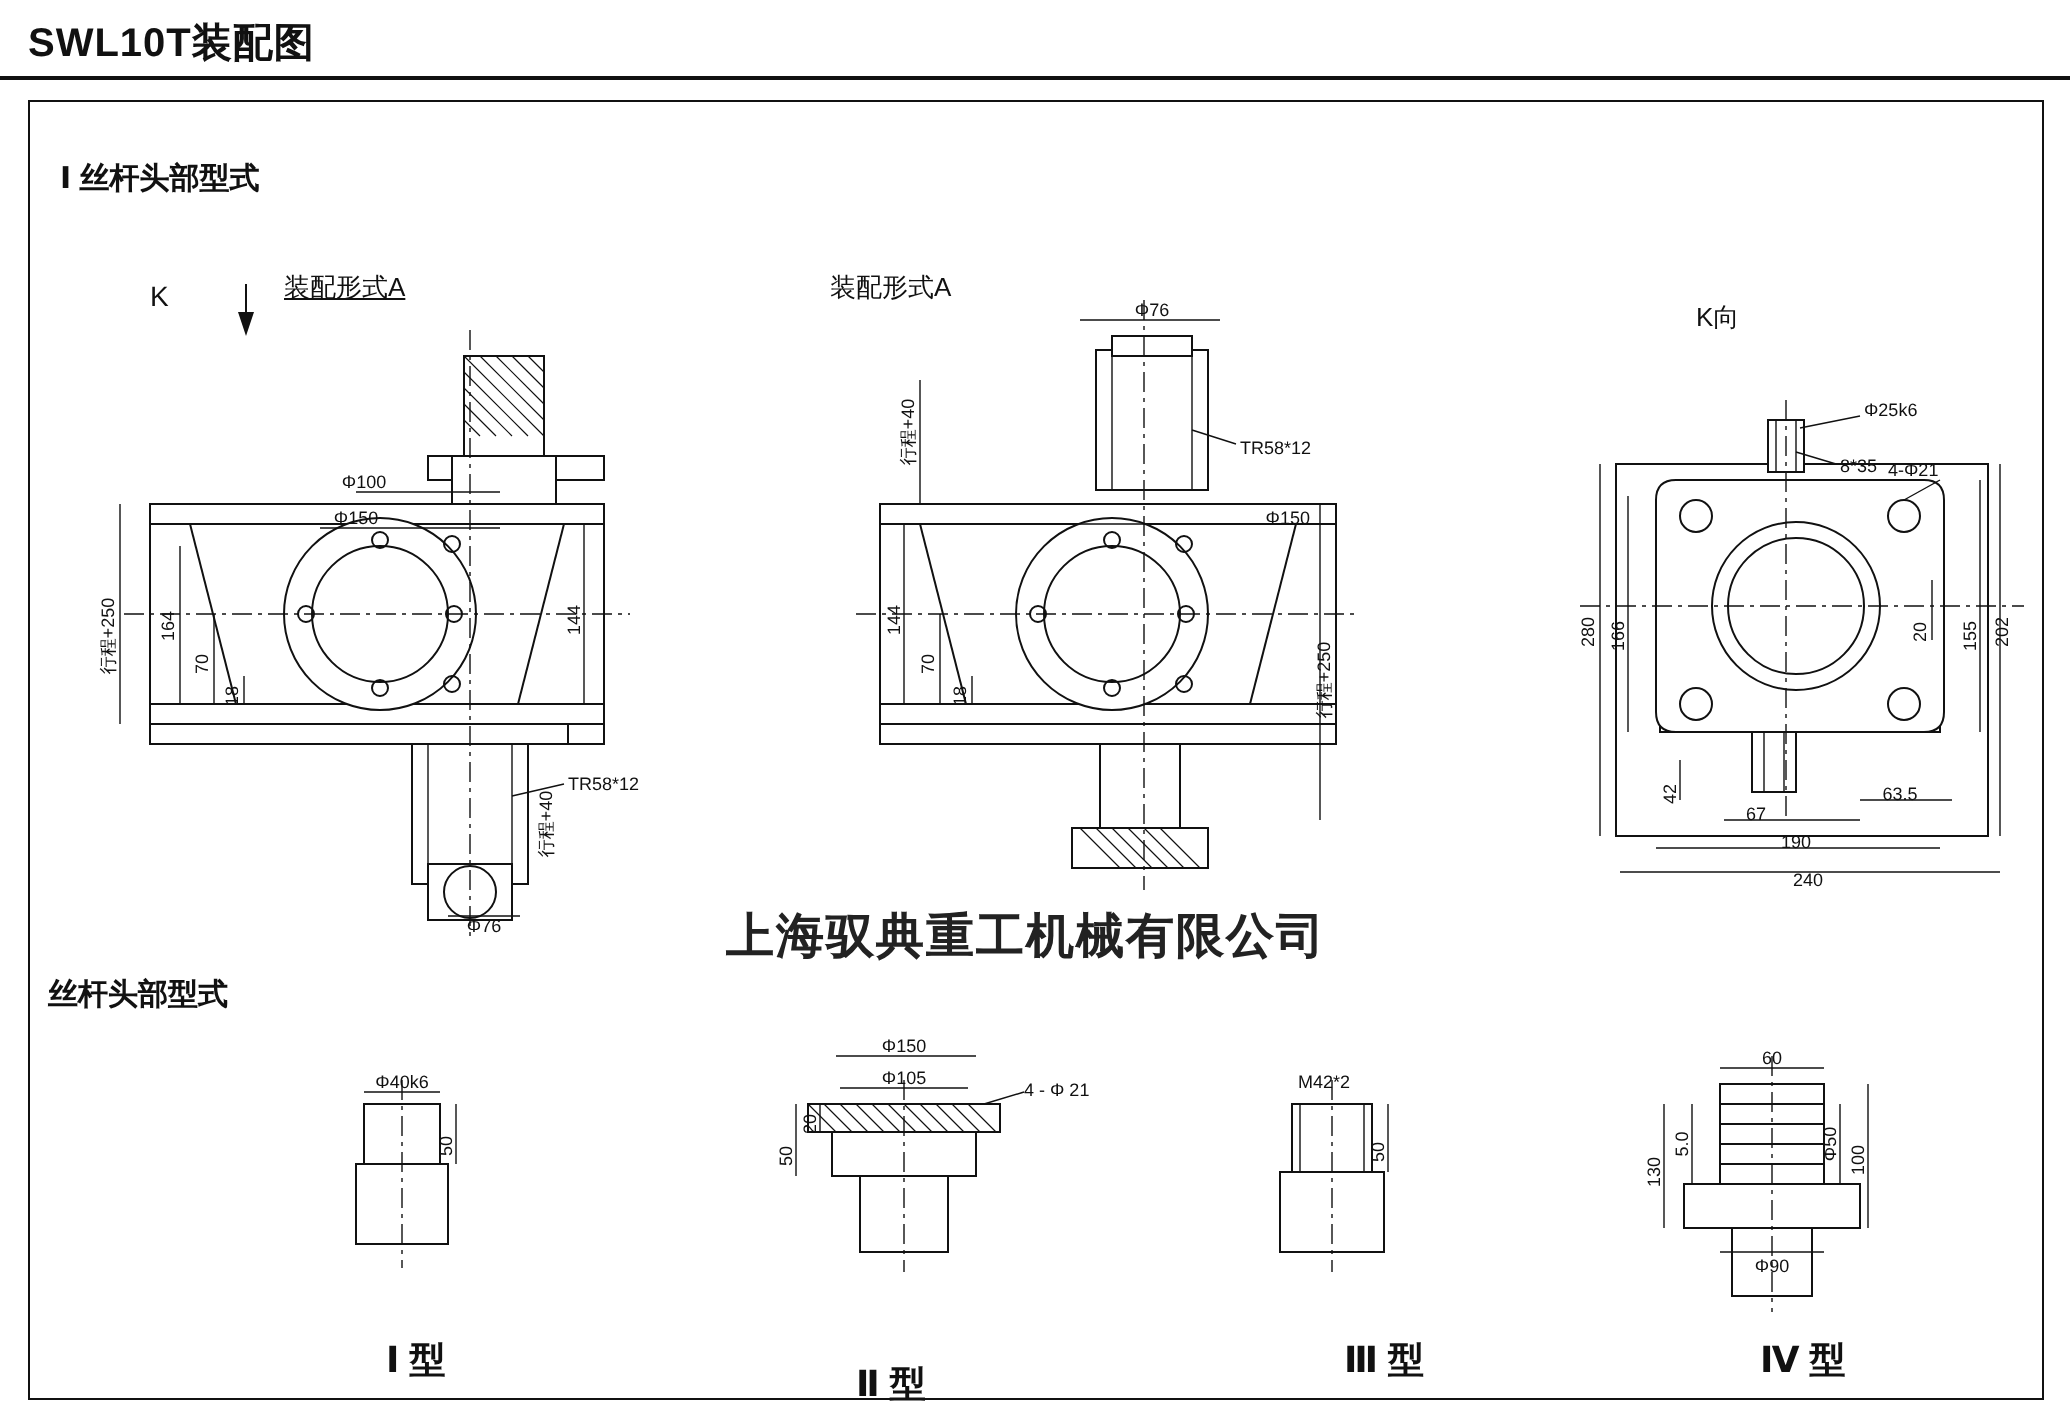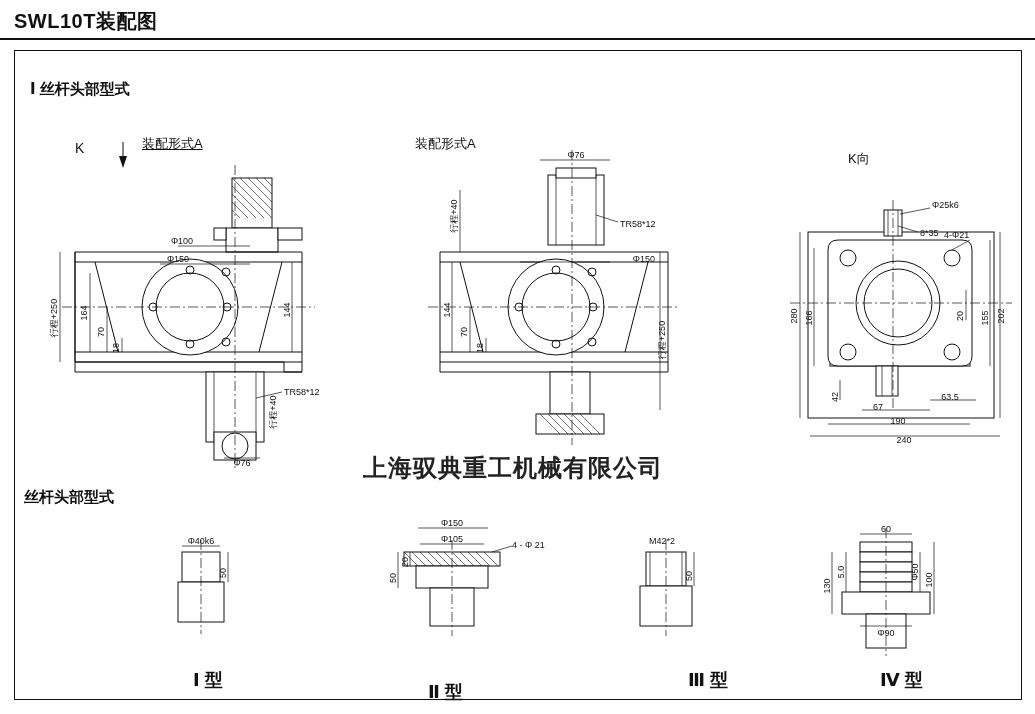--- a/index.html
+++ b/index.html
@@ -39,21 +39,21 @@
     position:absolute;left:363px;top:452px;
     font-size:24px;font-weight:bold;color:#222;
     letter-spacing:1px;
     white-space:nowrap;
   }
   .typelabel{
     position:absolute;font-size:18px;font-weight:bold;text-align:center;
   }
   .t1{left:193px;top:668px;}
   .t2{left:428px;top:680px;}
-  .t3{left:672px;top:668px;margin-left:16px;}
+  .t3{left:672px;top:668px;}
   .t4{left:880px;top:668px;}
   svg{position:absolute;left:0;top:0;}
   .dimtext{font-size:9px;fill:#111;font-family:"Liberation Sans",sans-serif;}
   .ln{stroke:#111;stroke-width:1;fill:none;}
   .lnthin{stroke:#111;stroke-width:.7;fill:none;}
   .ctr{stroke:#111;stroke-width:.7;fill:none;stroke-dasharray:10 3 2 3;}
   .hatch{fill:none;stroke:#111;stroke-width:.6;}
   .fillwhite{fill:#ffffff;stroke:#111;stroke-width:1;}
 </style>
 </head>

